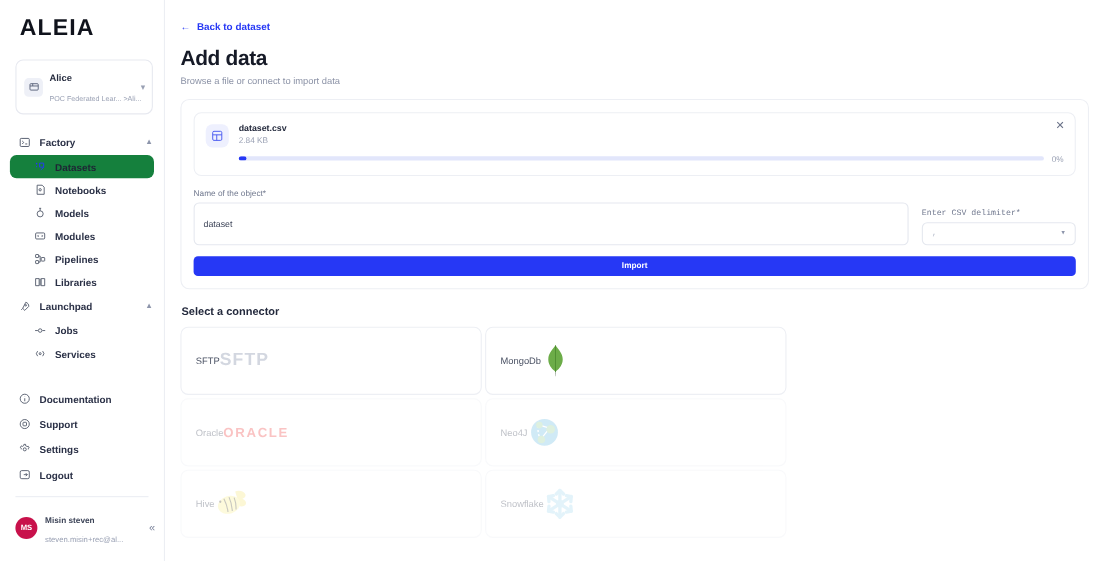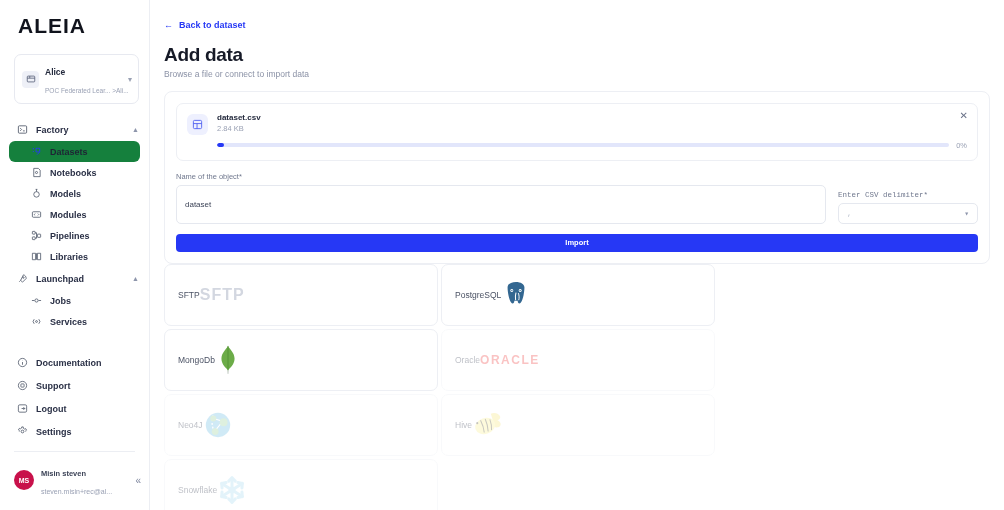--- a/index.html
+++ b/index.html
@@ -344,35 +344,35 @@
             <circle cx="12" cy="12" r="9"></circle>
               <rect x="8.5" y="8.5" width="7" height="7" rx="1.5"></rect>
           </svg>
         </span>
         <span class="label">Support</span>
       </div>
 
       <div class="nav-util">
         <span class="ic">
           <svg width="11" height="11" viewBox="0 0 24 24" fill="none" stroke="#4a5264" stroke-width="1.7">
+            <circle cx="12" cy="12" r="3"></circle>
+            <path d="M19 12a7 7 0 00-.2-1.5l2-1.4-2-3.4-2.3 1a7 7 0 00-2.5-1.5L13.6 2h-3.2l-.4 2.6a7 7 0 00-2.5 1.5l-2.3-1-2 3.4 2 1.4A7 7 0 005 12"></path>
+          </svg>
+        </span>
+        <span class="label">Settings</span>
+      </div>
+
+      <div class="nav-util">
+        <span class="ic">
+          <svg width="11" height="11" viewBox="0 0 24 24" fill="none" stroke="#4a5264" stroke-width="1.7">
             <rect x="3" y="4" width="18" height="16" rx="3"></rect>
               <path d="M10 12h7M14 9l3 3-3 3"></path>
           </svg>
         </span>
         <span class="label">Logout</span>
-      </div>
-
-      <div class="nav-util">
-        <span class="ic">
-          <svg width="11" height="11" viewBox="0 0 24 24" fill="none" stroke="#4a5264" stroke-width="1.7">
-            <circle cx="12" cy="12" r="3"></circle>
-            <path d="M19 12a7 7 0 00-.2-1.5l2-1.4-2-3.4-2.3 1a7 7 0 00-2.5-1.5L13.6 2h-3.2l-.4 2.6a7 7 0 00-2.5 1.5l-2.3-1-2 3.4 2 1.4A7 7 0 005 12"></path>
-          </svg>
-        </span>
-        <span class="label">Settings</span>
       </div>
 
       <div class="profile-sep"></div>
 
       <div class="profile">
         <span class="avatar">MS</span>
         <span class="profile-text">
           <span class="profile-name">Misin steven</span>
           <span class="profile-mail">steven.misin+rec@al...</span>
         </span>
@@ -423,41 +423,29 @@
           <div class="select">
             <span>,</span>
             <span class="caret">▾</span>
           </div>
         </div>
       </div>
 
       <button class="import-btn">Import</button>
     </section>
 
+    <div class="connector-title">Select a connector</div>
 
     <div class="conn-grid">
 
       <div class="conn-card">
         <span class="conn-name">SFTP</span>
         <span class="conn-logo sftp-word">SFTP</span>
       </div>
 
-      <div class="conn-card">
-        <span class="conn-name">PostgreSQL</span>
-        <span class="conn-logo">
-          <svg width="30" height="30" viewBox="0 0 32 32">
-            <path d="M16 2c-5 0-9 2.2-9 6 0 2.5.4 5.5 1 8.5.6 3 1.6 6 2.8 7.6.8 1.1 2 1.4 2.7.5.5-.6.7-1.6.7-2.6 1.2.3 2.4.3 3.6 0 0 1 .2 2 .7 2.6.7.9 1.9.6 2.7-.5 1.2-1.6 2.2-4.6 2.8-7.6.6-3 1-6 1-8.5 0-3.8-4-6-9-6z" fill="#336791"></path>
-            <path d="M11.5 9.5c.9 0 1.6.7 1.6 1.6s-.7 1.6-1.6 1.6-1.6-.7-1.6-1.6.7-1.6 1.6-1.6zM20.5 9.5c.9 0 1.6.7 1.6 1.6s-.7 1.6-1.6 1.6-1.6-.7-1.6-1.6.7-1.6 1.6-1.6z" fill="#fff"></path>
-            <circle cx="11.6" cy="11.2" r=".7" fill="#336791"></circle>
-            <circle cx="20.4" cy="11.2" r=".7" fill="#336791"></circle>
-            <path d="M16 13.5c-.6 2-1 5-.4 8" stroke="#fff" stroke-width="1.1" fill="none"></path>
-            <path d="M18.5 14c1 2.5 1 5.5.4 7.5" stroke="#fff" stroke-width="1" fill="none"></path>
-          </svg>
-        </span>
-      </div>
 
       <div class="conn-card">
         <span class="conn-name">MongoDb</span>
         <span class="conn-logo">
           <svg width="26" height="30" viewBox="0 0 24 32">
             <path d="M12 1c2.5 4 7 7.5 7 13.5 0 5-3 9-6.3 11.5L12 27l-.7-1C8 23.5 5 19.5 5 14.5 5 8.5 9.5 5 12 1z" fill="#6cac48"></path>
             <path d="M12 1v26" stroke="#4b8b2f" stroke-width="0.8"></path>
             <path d="M11.6 27h.8l-.2 4h-.4z" fill="#8a9a8a"></path>
           </svg>
         </span>

